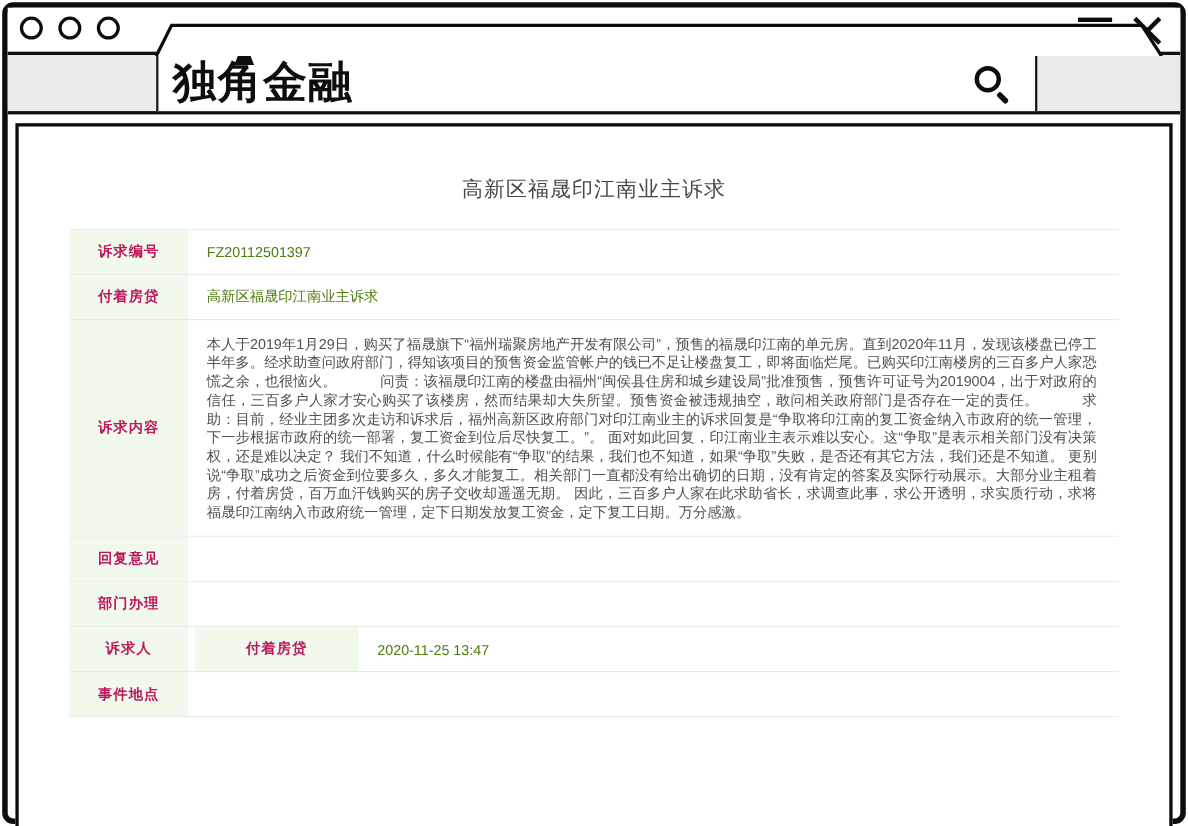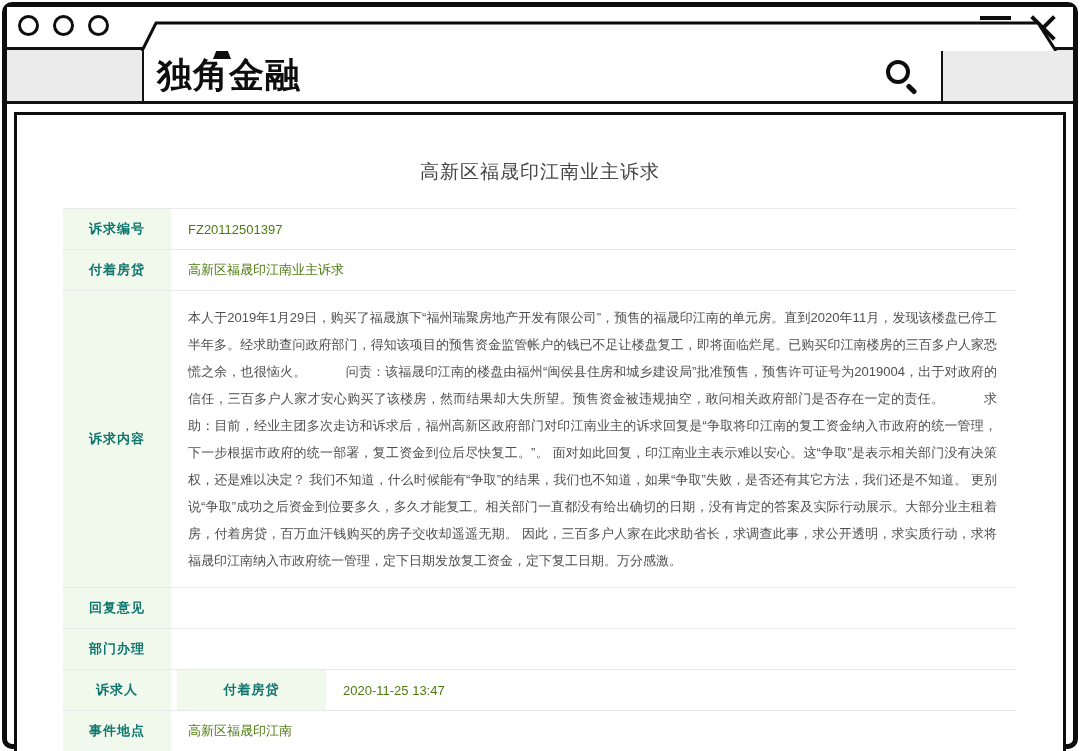--- a/index.html
+++ b/index.html
@@ -20,43 +20,43 @@
   .close-icon .x1,.close-icon .x2 { position:absolute; left:-2px; top:12px; width:32px; height:4px; background:#0d0d0d; }
   .close-icon .x1 { transform:rotate(45deg); } .close-icon .x2 { transform:rotate(-45deg); }
 
   
   .tabbar { position:absolute; left:0; top:43px; width:100%; height:54px;
     background:#ebebeb; border-bottom:3px solid #111; }
   .tab-white { position:absolute; left:135px; top:0; width:801px; height:51px; background:#fff;
     border-left:2.5px solid #111; border-right:2.5px solid #111; }
   .tab-top-svg { position:absolute; left:133px; top:14px; width:921px; height:30px; z-index:3; }
 
-  .logo { position:absolute; left:13px; top:3px; font-size:35px; font-weight:900; color:#0d0d0d;
+  .logo { position:absolute; left:13px; top:3px; font-size:40px; font-weight:900; color:#0d0d0d;
     letter-spacing:1px; line-height:44px; white-space:nowrap; }
   .horn-icon { position:absolute; left:56px; top:-17px; width:0; height:0;
     border-left:9px solid transparent; border-right:9px solid transparent; border-bottom:23px solid #0d0d0d; }
 
   .search-icon { position:absolute; right:22px; top:9px; width:34px; height:34px; cursor:pointer; }
   .search-icon .lens { position:absolute; left:1px; top:1px; width:24px; height:24px;
     border:4px solid #0d0d0d; border-radius:50%; background:#fff; }
   .search-icon .handle { position:absolute; left:24px; top:24px; width:12px; height:4.5px;
     background:#0d0d0d; transform:rotate(45deg); transform-origin:0 0; border-radius:2px; }
 
   
   .content-frame { position:absolute; left:7px; top:105px; width:1052px; height:750px;
     border:3px solid #0d0d0d; background:#fff; overflow:hidden; }
   .doc-title { margin-top:44px; text-align:center; font-size:19px; color:#474747; letter-spacing:1px; }
 
   .detail-table { margin:23px 46px 0 46px; border-top:1px solid #eaeaea; font-size:13px; }
   .t-row { display:flex; border-bottom:1px solid #eaeaea; min-height:41px; }
-  .cell-label { width:111px; flex:none; background:#f1f8ec; color:#0f766e; font-weight:bold;
+  .cell-label { width:111px; flex:none; background:#f1f8ec; color:#be185d; font-weight:bold;
     display:flex; align-items:center; justify-content:center; border-right:3px solid #fff;
     letter-spacing:1px; }
   .cell-value { flex:1; display:flex; align-items:center; padding:0 14px; color:#4d7c0f; }
-  .t-row.tall .cell-value { display:block; padding:13px 20px 13px 14px; line-height:27px;
+  .t-row.tall .cell-value { display:block; padding:13px 20px 13px 14px; line-height:17px;
     text-align:justify; color:#4f4f4f; }
   .cell-value.v-split { width:337px; flex:none; }
   .cell-label.l-second { width:155px; border-left:3px solid #fff; }
 </style>
 </head>
 <body>
 
 <div class="window-frame">
 
   <div class="topbar">
@@ -123,18 +123,17 @@
       </div>
 
       <div class="t-row">
         <div class="cell-label">诉求人</div>
         <div class="cell-label l-second">付着房贷</div>
         <div class="cell-value">2020-11-25 13:47</div>
       </div>
 
       <div class="t-row">
         <div class="cell-label">事件地点</div>
-        <div class="cell-value">高新区福晟印江南</div>
       </div>
 
     </div>
   </div>
 </div>
 
 </body></html>

